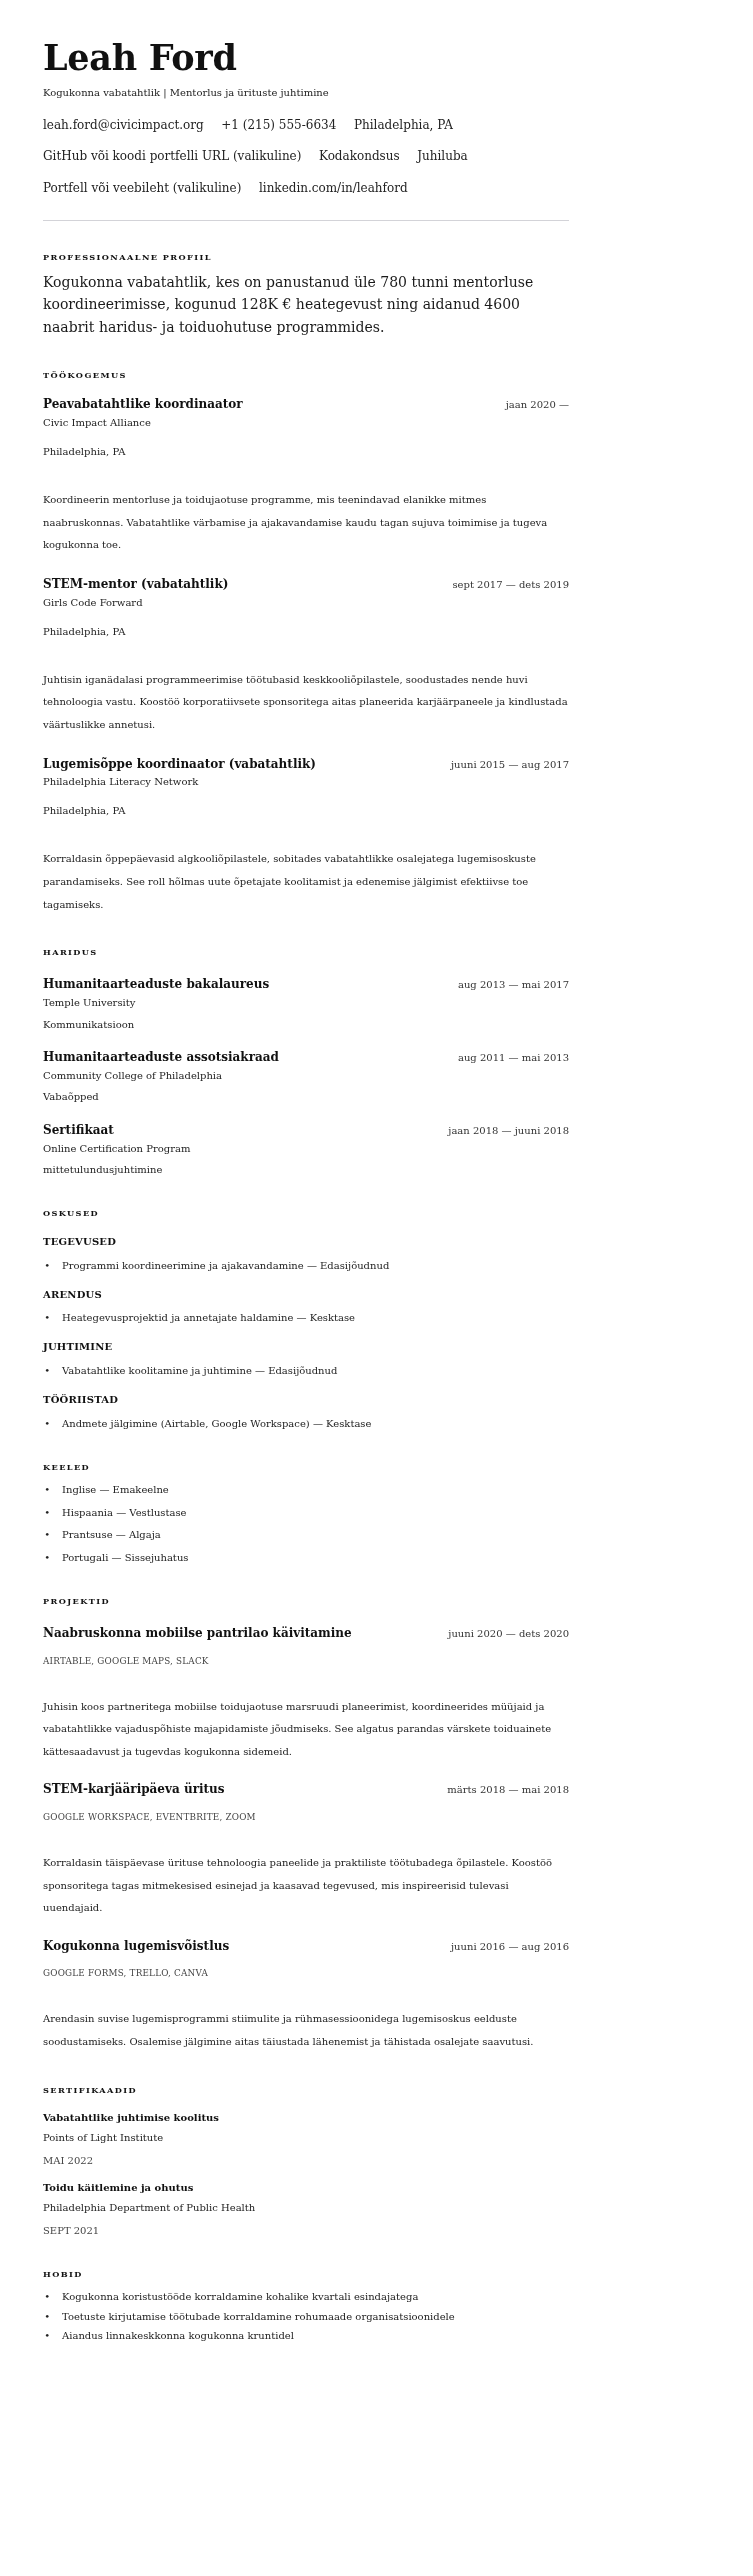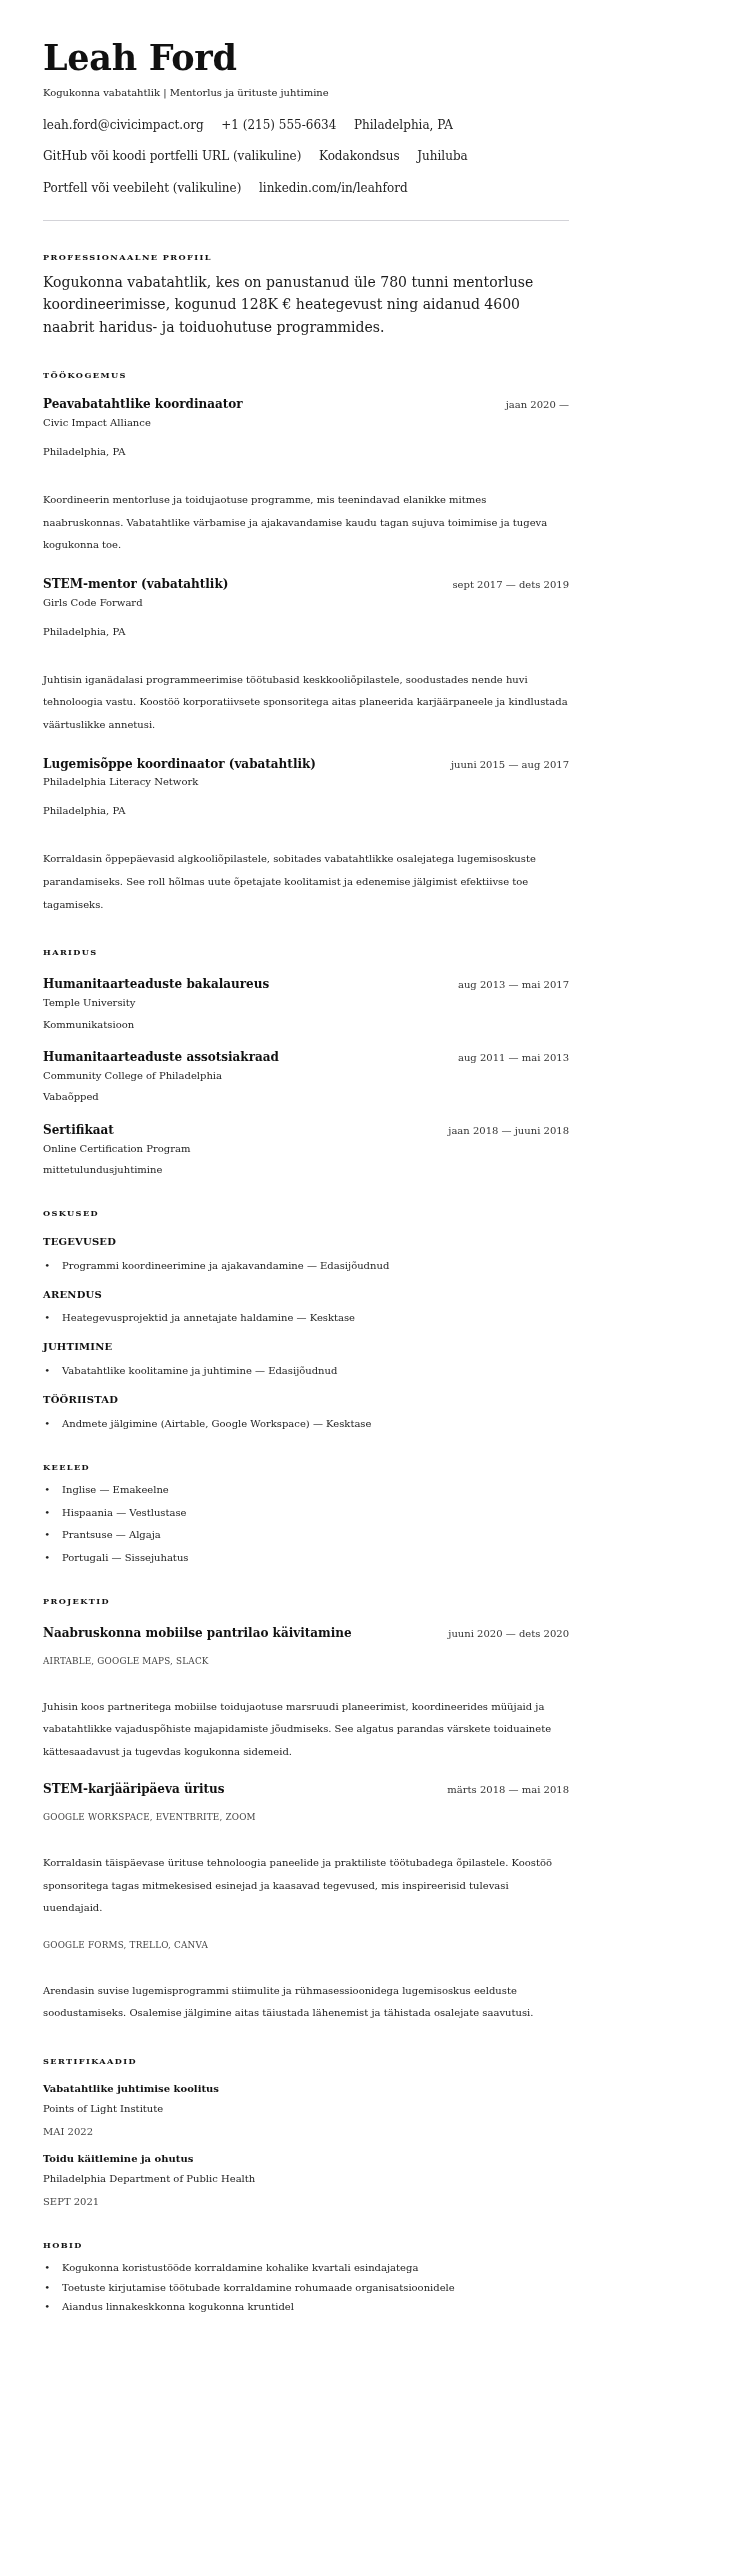--- a/index.html
+++ b/index.html
@@ -213,20 +213,24 @@
     <div class="entry">
       <div class="entry-head">
         <span class="entry-title">STEM-karjääripäeva üritus</span>
         <span class="entry-date">märts 2018 — mai 2018</span>
       </div>
       <div class="proj-tags">Google Workspace, Eventbrite, Zoom</div>
       <p class="entry-desc">Korraldasin täispäevase ürituse tehnoloogia paneelide ja praktiliste töötubadega õpilastele. Koostöö sponsoritega tagas mitmekesised esinejad ja kaasavad tegevused, mis inspireerisid tulevasi uuendajaid.</p>
     </div>
 
     <div class="entry">
+      <div class="entry-head">
+        <span class="entry-title">Kogukonna lugemisvõistlus</span>
+        <span class="entry-date">juuni 2016 — aug 2016</span>
+      </div>
       <div class="proj-tags">Google Forms, Trello, Canva</div>
       <p class="entry-desc">Arendasin suvise lugemisprogrammi stiimulite ja rühmasessioonidega lugemisoskus eelduste soodustamiseks. Osalemise jälgimine aitas täiustada lähenemist ja tähistada osalejate saavutusi.</p>
     </div>
   </section>
 
   <section class="section">
     <h2 class="section-title">Sertifikaadid</h2>
 
     <div class="cert">
       <div class="cert-title">Vabatahtlike juhtimise koolitus</div>

